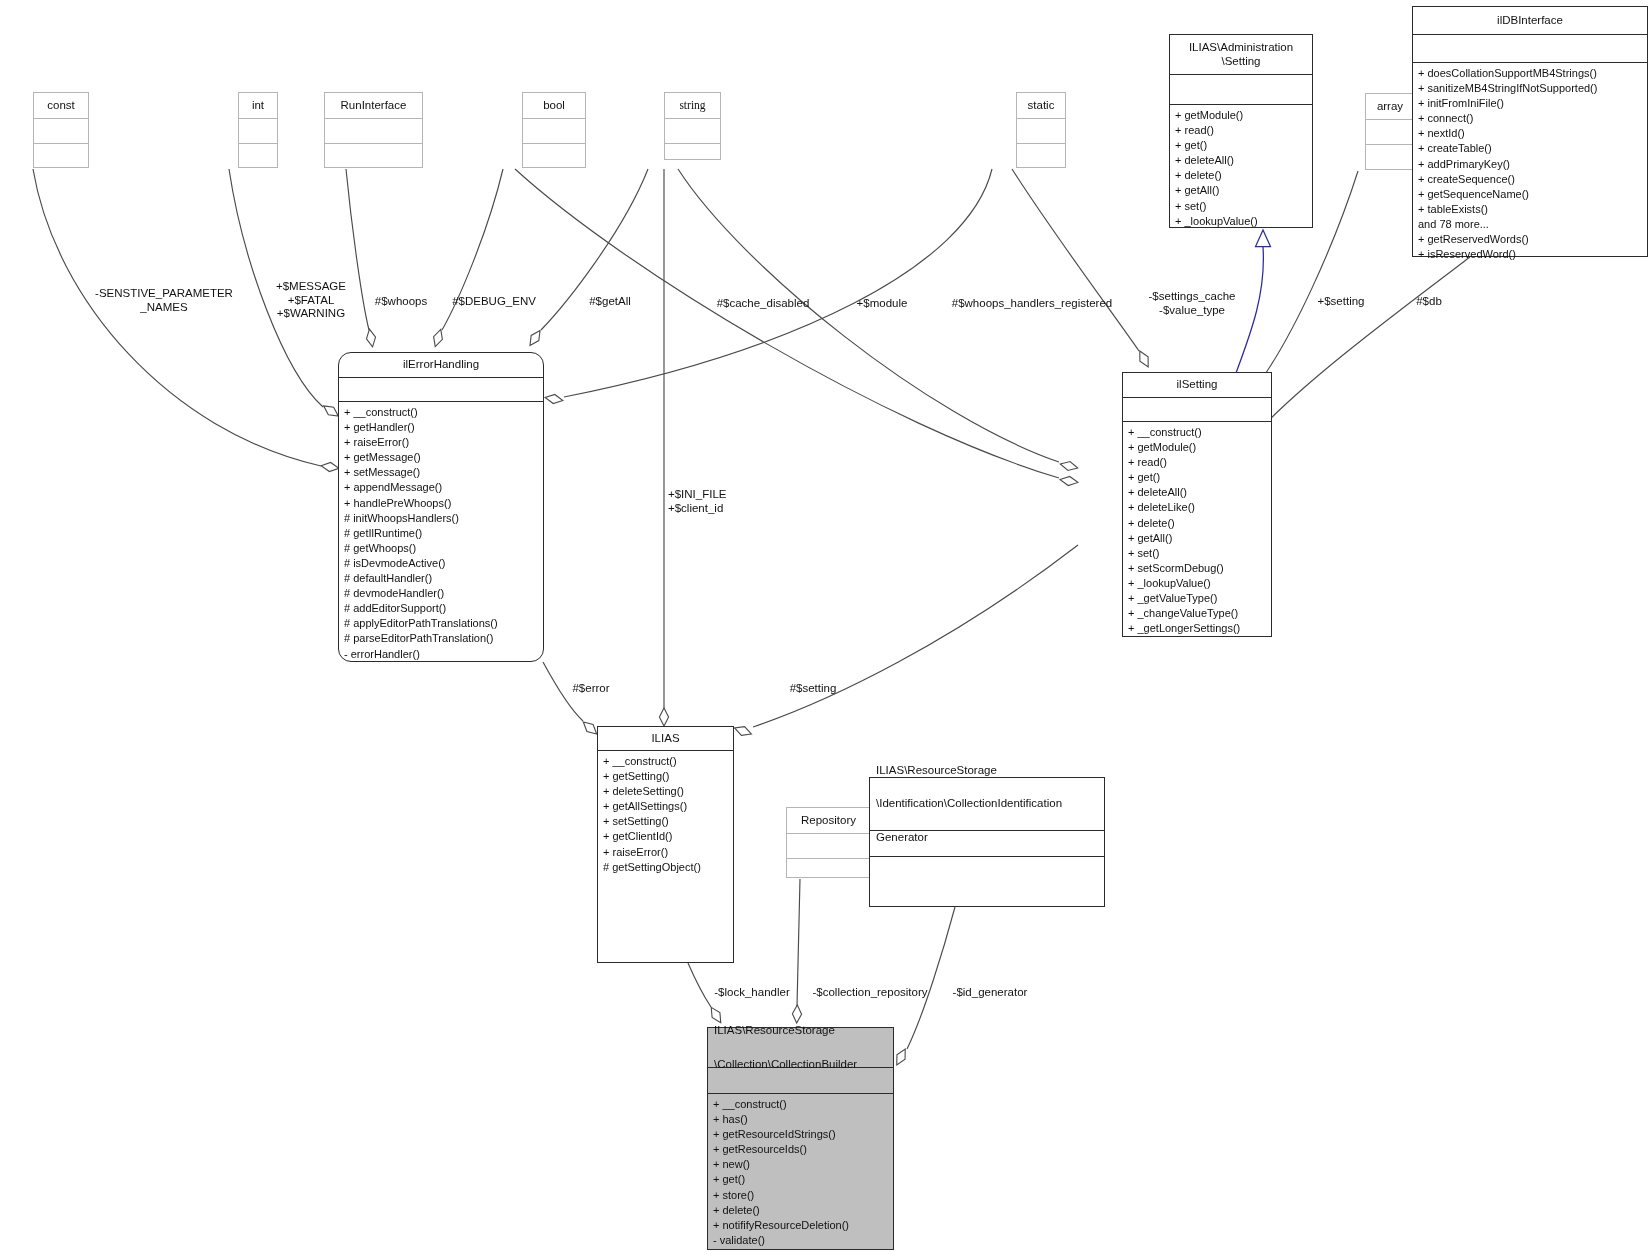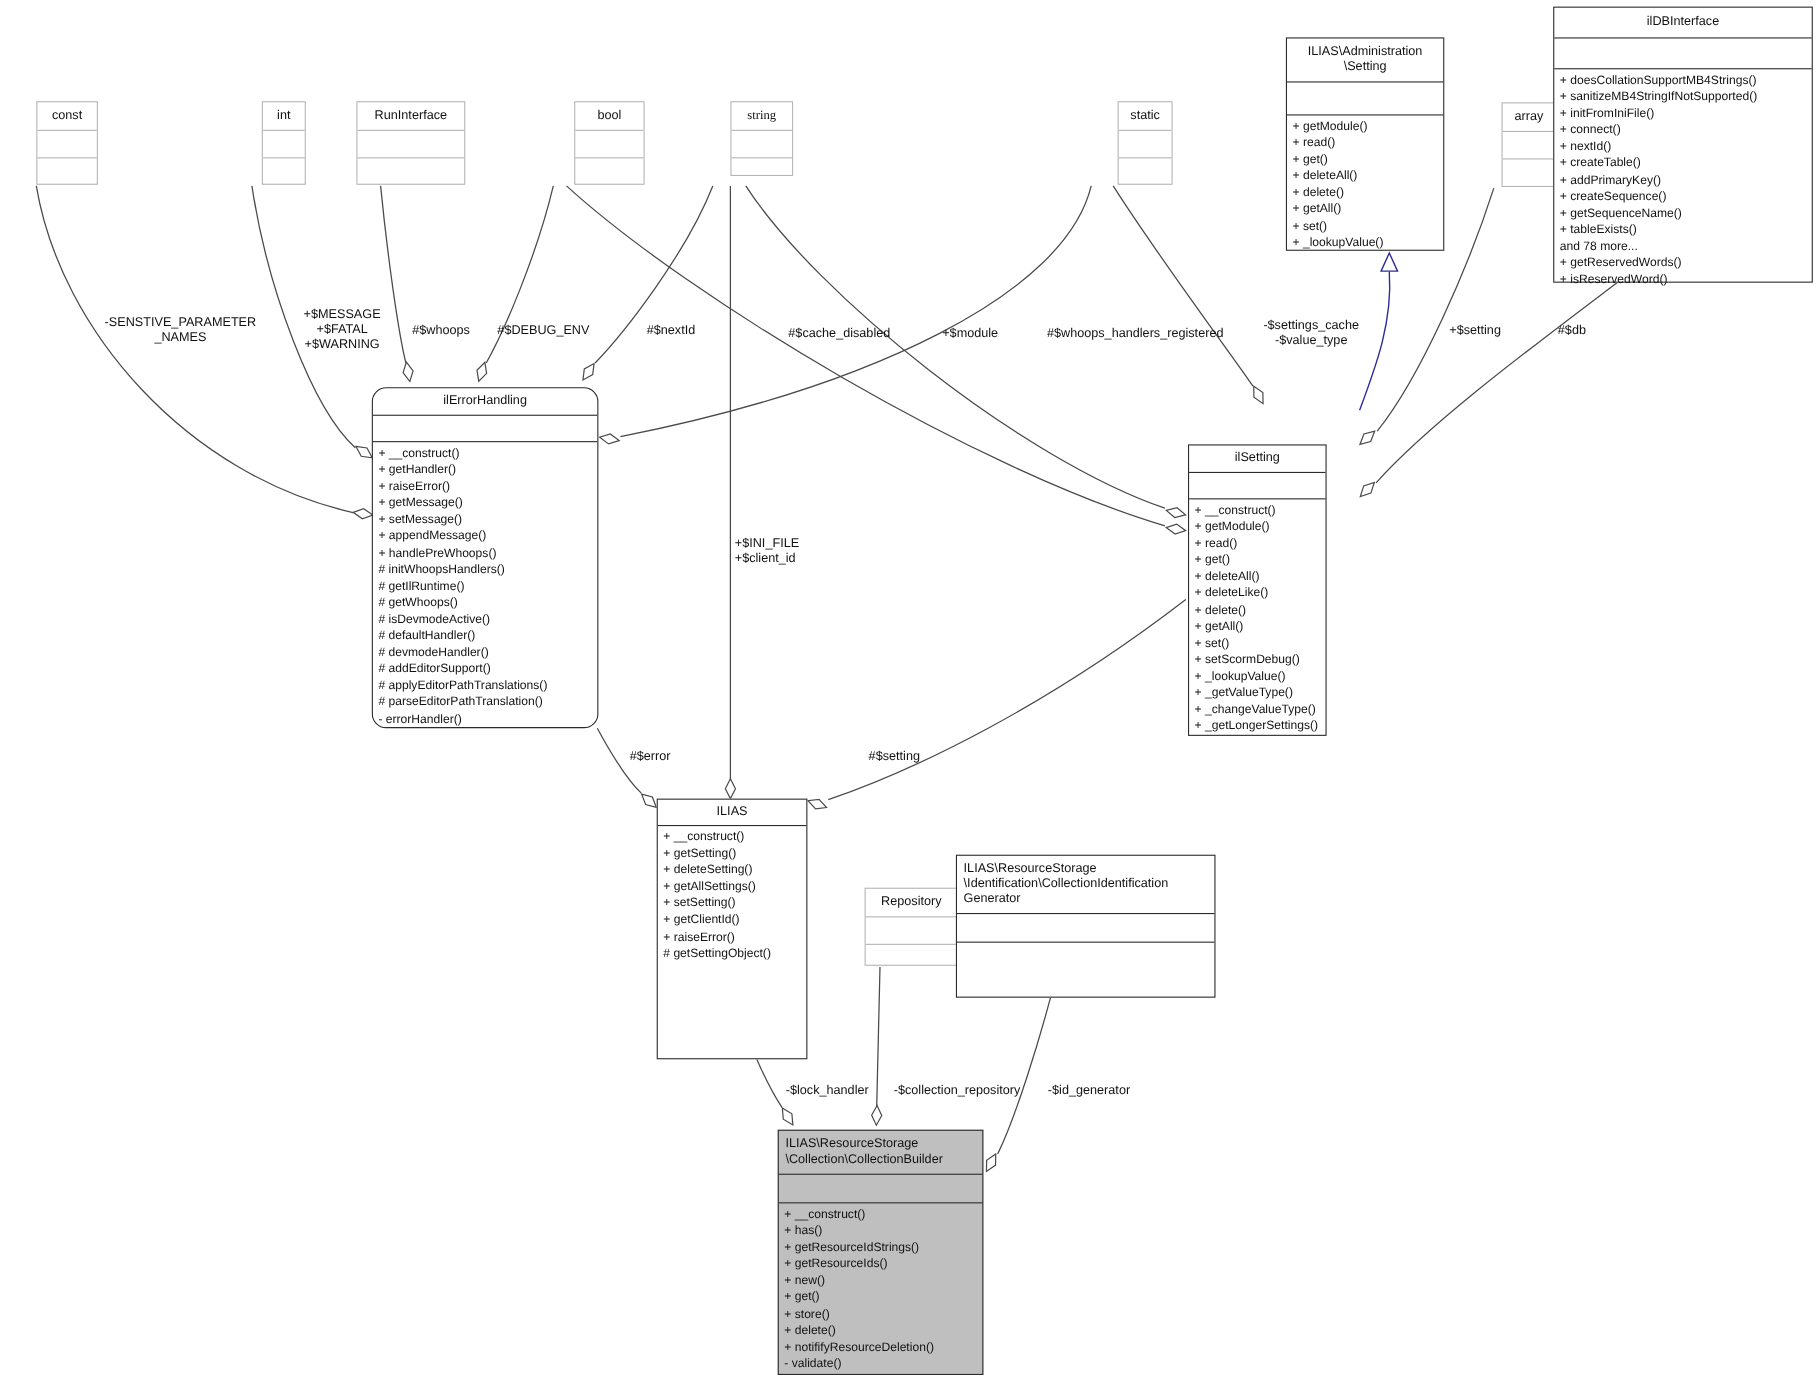--- a/index.html
+++ b/index.html
@@ -2,21 +2,21 @@
 <html><head>
 <meta charset="utf-8">
 <style>
   html,body{margin:0;padding:0;background:#ffffff;}
   #canvas{position:relative;width:1652px;height:1256px;background:#ffffff;overflow:hidden;
           font-family:"Liberation Sans", sans-serif;color:#111;}
   #edges{position:absolute;left:0;top:0;z-index:0;}
   .uml-box{position:absolute;box-sizing:border-box;background:#fff;border:1px solid #2b2b2b;z-index:1;}
   .uml-box .bt{display:flex;flex-direction:column;justify-content:center;text-align:center;
                box-sizing:border-box;border-bottom:1px solid inherit;font-size:11.5px;line-height:13.5px;}
-  .uml-box .bt.left{text-align:left;padding-left:6px;padding-right:4px;}
+  .uml-box .bt.left{text-align:left;padding-left:6px;padding-right:4px;gap:20px;}
   .uml-box .cmp{box-sizing:border-box;padding:3px 5px 0 5px;}
   .uml-box .cmp div{white-space:pre;font-size:11px;line-height:15.1px;}
   .uml-box.typebox{border-color:#b5b5b5;margin-left:28px;}
   .edge-label{position:absolute;z-index:2;font-size:11.5px;line-height:13.5px;text-align:center;
               white-space:nowrap;transform:translateX(-50%);color:#111;}
   .edge-label.anchor-left{transform:none;text-align:left;}
 </style>
 </head>
 <body>
 
@@ -171,21 +171,21 @@
         <div># getWhoops()</div>
         <div># isDevmodeActive()</div>
         <div># defaultHandler()</div>
         <div># devmodeHandler()</div>
         <div># addEditorSupport()</div>
         <div># applyEditorPathTranslations()</div>
         <div># parseEditorPathTranslation()</div>
         <div>- errorHandler()</div>
       </div>
     </div>
-    <div class="uml-box" style="left: 1080px; top: 372px; width: 126px; height: 265px; margin-top: 32px;">
+    <div class="uml-box" style="left: 1122px; top: 372px; width: 150px; height: 265px;">
       <div class="bt" style="height: 25px; border-bottom: 1px solid rgb(43, 43, 43);">
         <div>ilSetting</div>
       </div>
       <div class="cmp" style="height: 24px; border-bottom: 1px solid rgb(43, 43, 43);"></div>
       <div class="cmp">
         <div>+ __construct()</div>
         <div>+ getModule()</div>
         <div>+ read()</div>
         <div>+ get()</div>
         <div>+ deleteAll()</div>
@@ -251,21 +251,21 @@
       <div>+$FATAL</div>
       <div>+$WARNING</div>
     </div>
     <div class="edge-label" style="left: 401px; top: 295px;">
       <div>#$whoops</div>
     </div>
     <div class="edge-label" style="left: 494px; top: 295px;">
       <div>#$DEBUG_ENV</div>
     </div>
     <div class="edge-label" style="left: 610px; top: 295px;">
-      <div>#$nextId</div>
+      <div>#$getAll</div>
     </div>
     <div class="edge-label" style="left: 763px; top: 297px;">
       <div>#$cache_disabled</div>
     </div>
     <div class="edge-label" style="left: 882px; top: 297px;">
       <div>+$module</div>
     </div>
     <div class="edge-label" style="left: 1032px; top: 297px;">
       <div>#$whoops_handlers_registered</div>
     </div>

